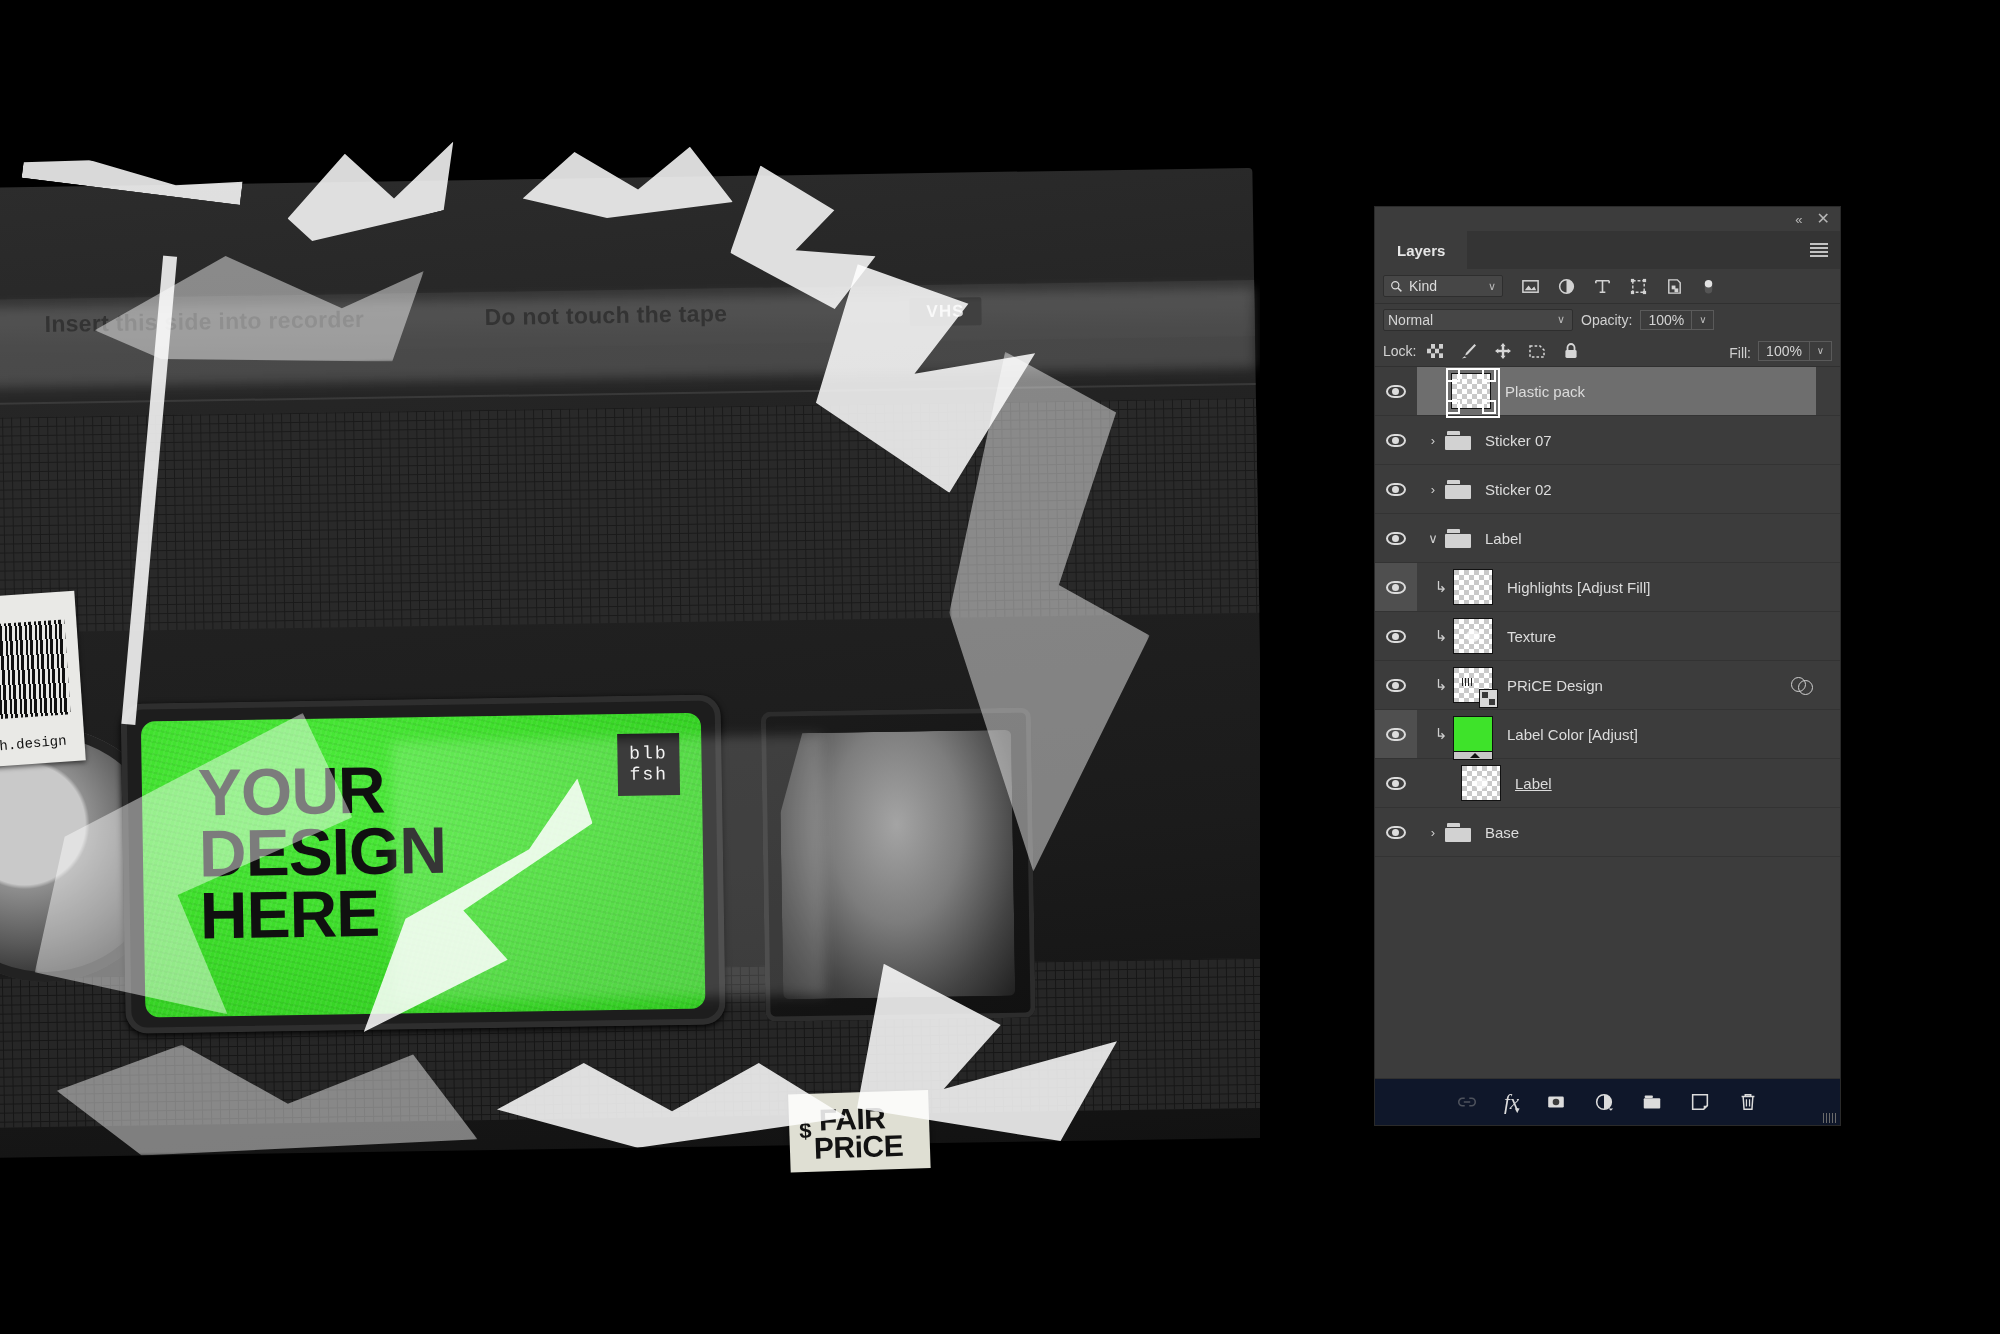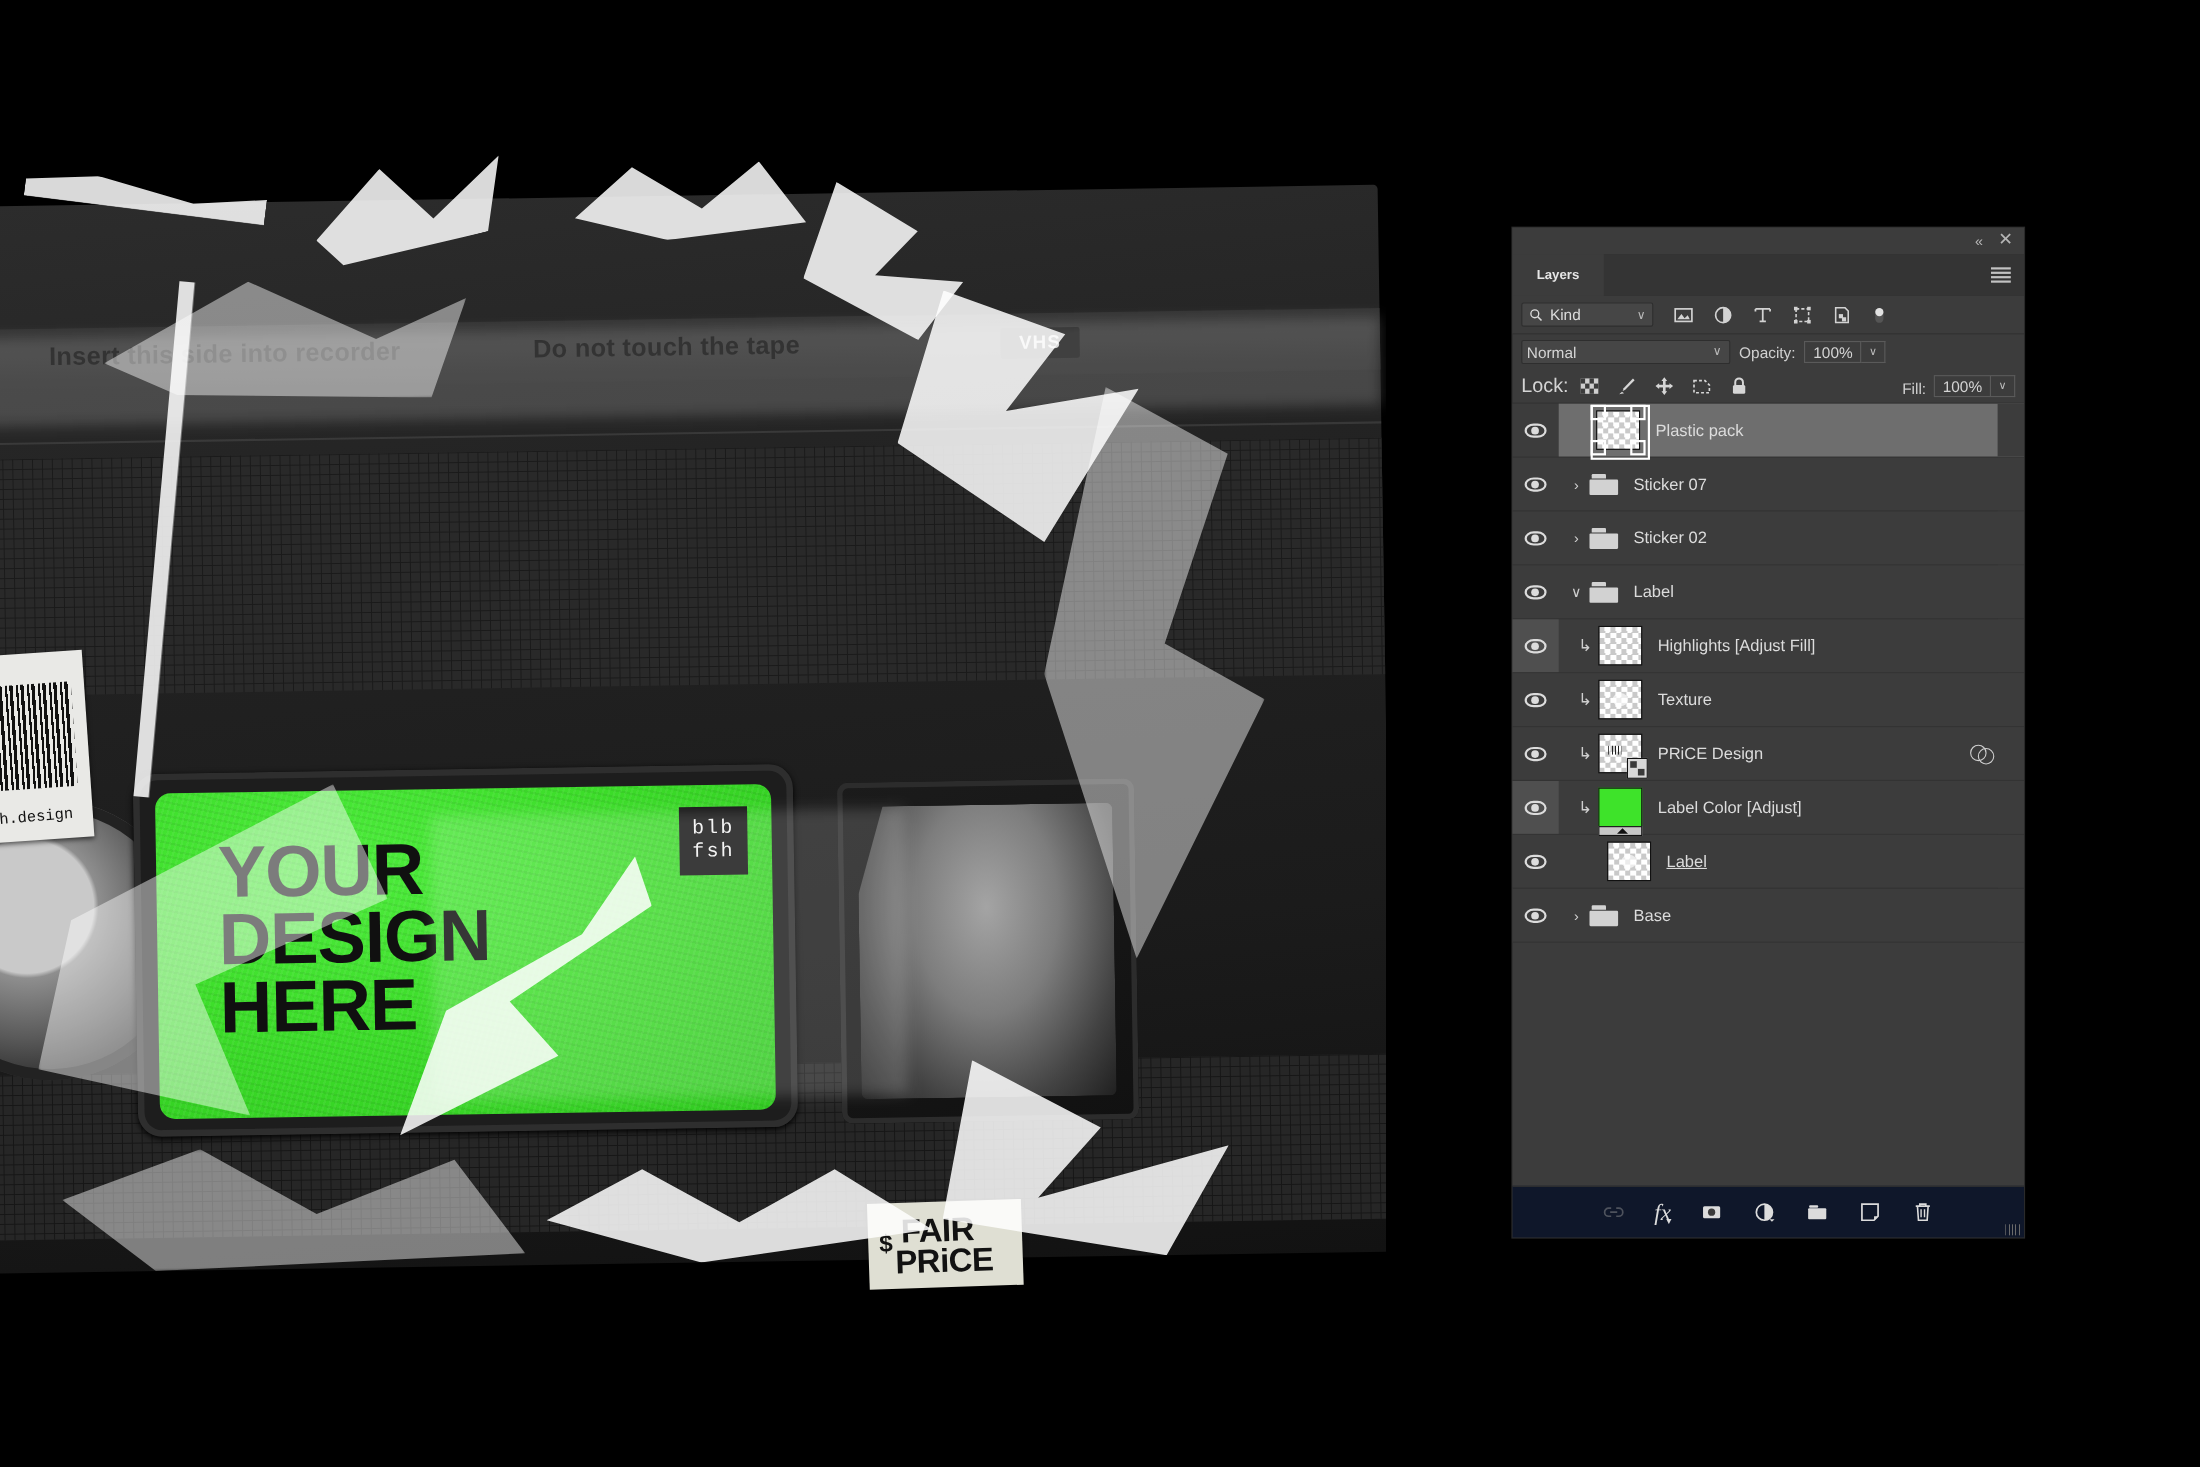--- a/index.html
+++ b/index.html
@@ -99,21 +99,21 @@
   #ps-panel{position:absolute;left:1375px;top:207px;width:465px;height:918px;
         background:#3c3c3c;color:#d4d4d4;font-size:15px;
         box-shadow:0 0 0 1px #2a2a2a;}
   .panel-topbar{height:24px;background:#3c3c3c;display:flex;align-items:center;
         justify-content:flex-end;padding-right:10px;gap:14px;}
   .tb-ic{color:#b6b6b6;font-size:13px;cursor:default;}
   .tb-ic.close{font-size:16px;line-height:1;}
 
   .tabstrip{height:38px;background:#343434;display:flex;align-items:stretch;position:relative;}
   .tab-active{background:#3c3c3c;padding:0 22px;display:flex;align-items:center;
-        font-weight:bold;font-size:12px;color:#e6e6e6;}
+        font-weight:bold;font-size:15px;color:#e6e6e6;}
   .panel-menu{position:absolute;right:12px;top:12px;width:18px;height:14px;
         display:flex;flex-direction:column;justify-content:space-between;}
   .panel-menu i{display:block;height:2px;background:#c2c2c2;}
 
   .filter-row{height:34px;background:#3c3c3c;display:flex;align-items:center;
         padding:0 8px;gap:0;border-bottom:1px solid #303030;}
   .kind-sel{width:120px;height:22px;background:#464646;border:1px solid #2e2e2e;
         border-radius:2px;display:flex;align-items:center;padding:0 6px;gap:6px;
         position:relative;box-sizing:border-box;}
   .kind-sel .lbl{font-size:14px;color:#dcdcdc;}
@@ -128,21 +128,21 @@
   .blend-sel .cv{position:absolute;right:7px;color:#b9b9b9;font-size:11px;}
   .num-label{font-size:14px;color:#d0d0d0;}
   .num-box{height:20px;min-width:52px;background:#3c3c3c;border:1px solid #5a5a5a;
         display:flex;align-items:center;justify-content:center;font-size:14px;box-sizing:border-box;}
   .num-arrow{width:22px;height:20px;border:1px solid #5a5a5a;border-left:none;
         display:flex;align-items:center;justify-content:center;font-size:10px;
         color:#bdbdbd;box-sizing:border-box;}
 
   .lock-row{height:31px;display:flex;align-items:center;padding:0 8px;gap:0;
         border-bottom:1px solid #303030;}
-  .lock-label{font-size:18px;margin-right:10px;}
+  .lock-label{font-size:14px;margin-right:10px;}
   .lockicons{display:flex;align-items:center;gap:16px;}
   .lic{width:18px;height:18px;position:relative;}
 
   .layer-list{position:relative;background:#3c3c3c;}
   .lrow{height:48px;display:flex;align-items:center;position:relative;
         border-bottom:1px solid #333;}
   .eye-cell{width:42px;height:100%;display:flex;align-items:center;justify-content:center;
         flex:0 0 42px;}
   .eye-cell.lit{background:#4f4f4f;}
   .eye-cell.green{background:#6b9443;}

